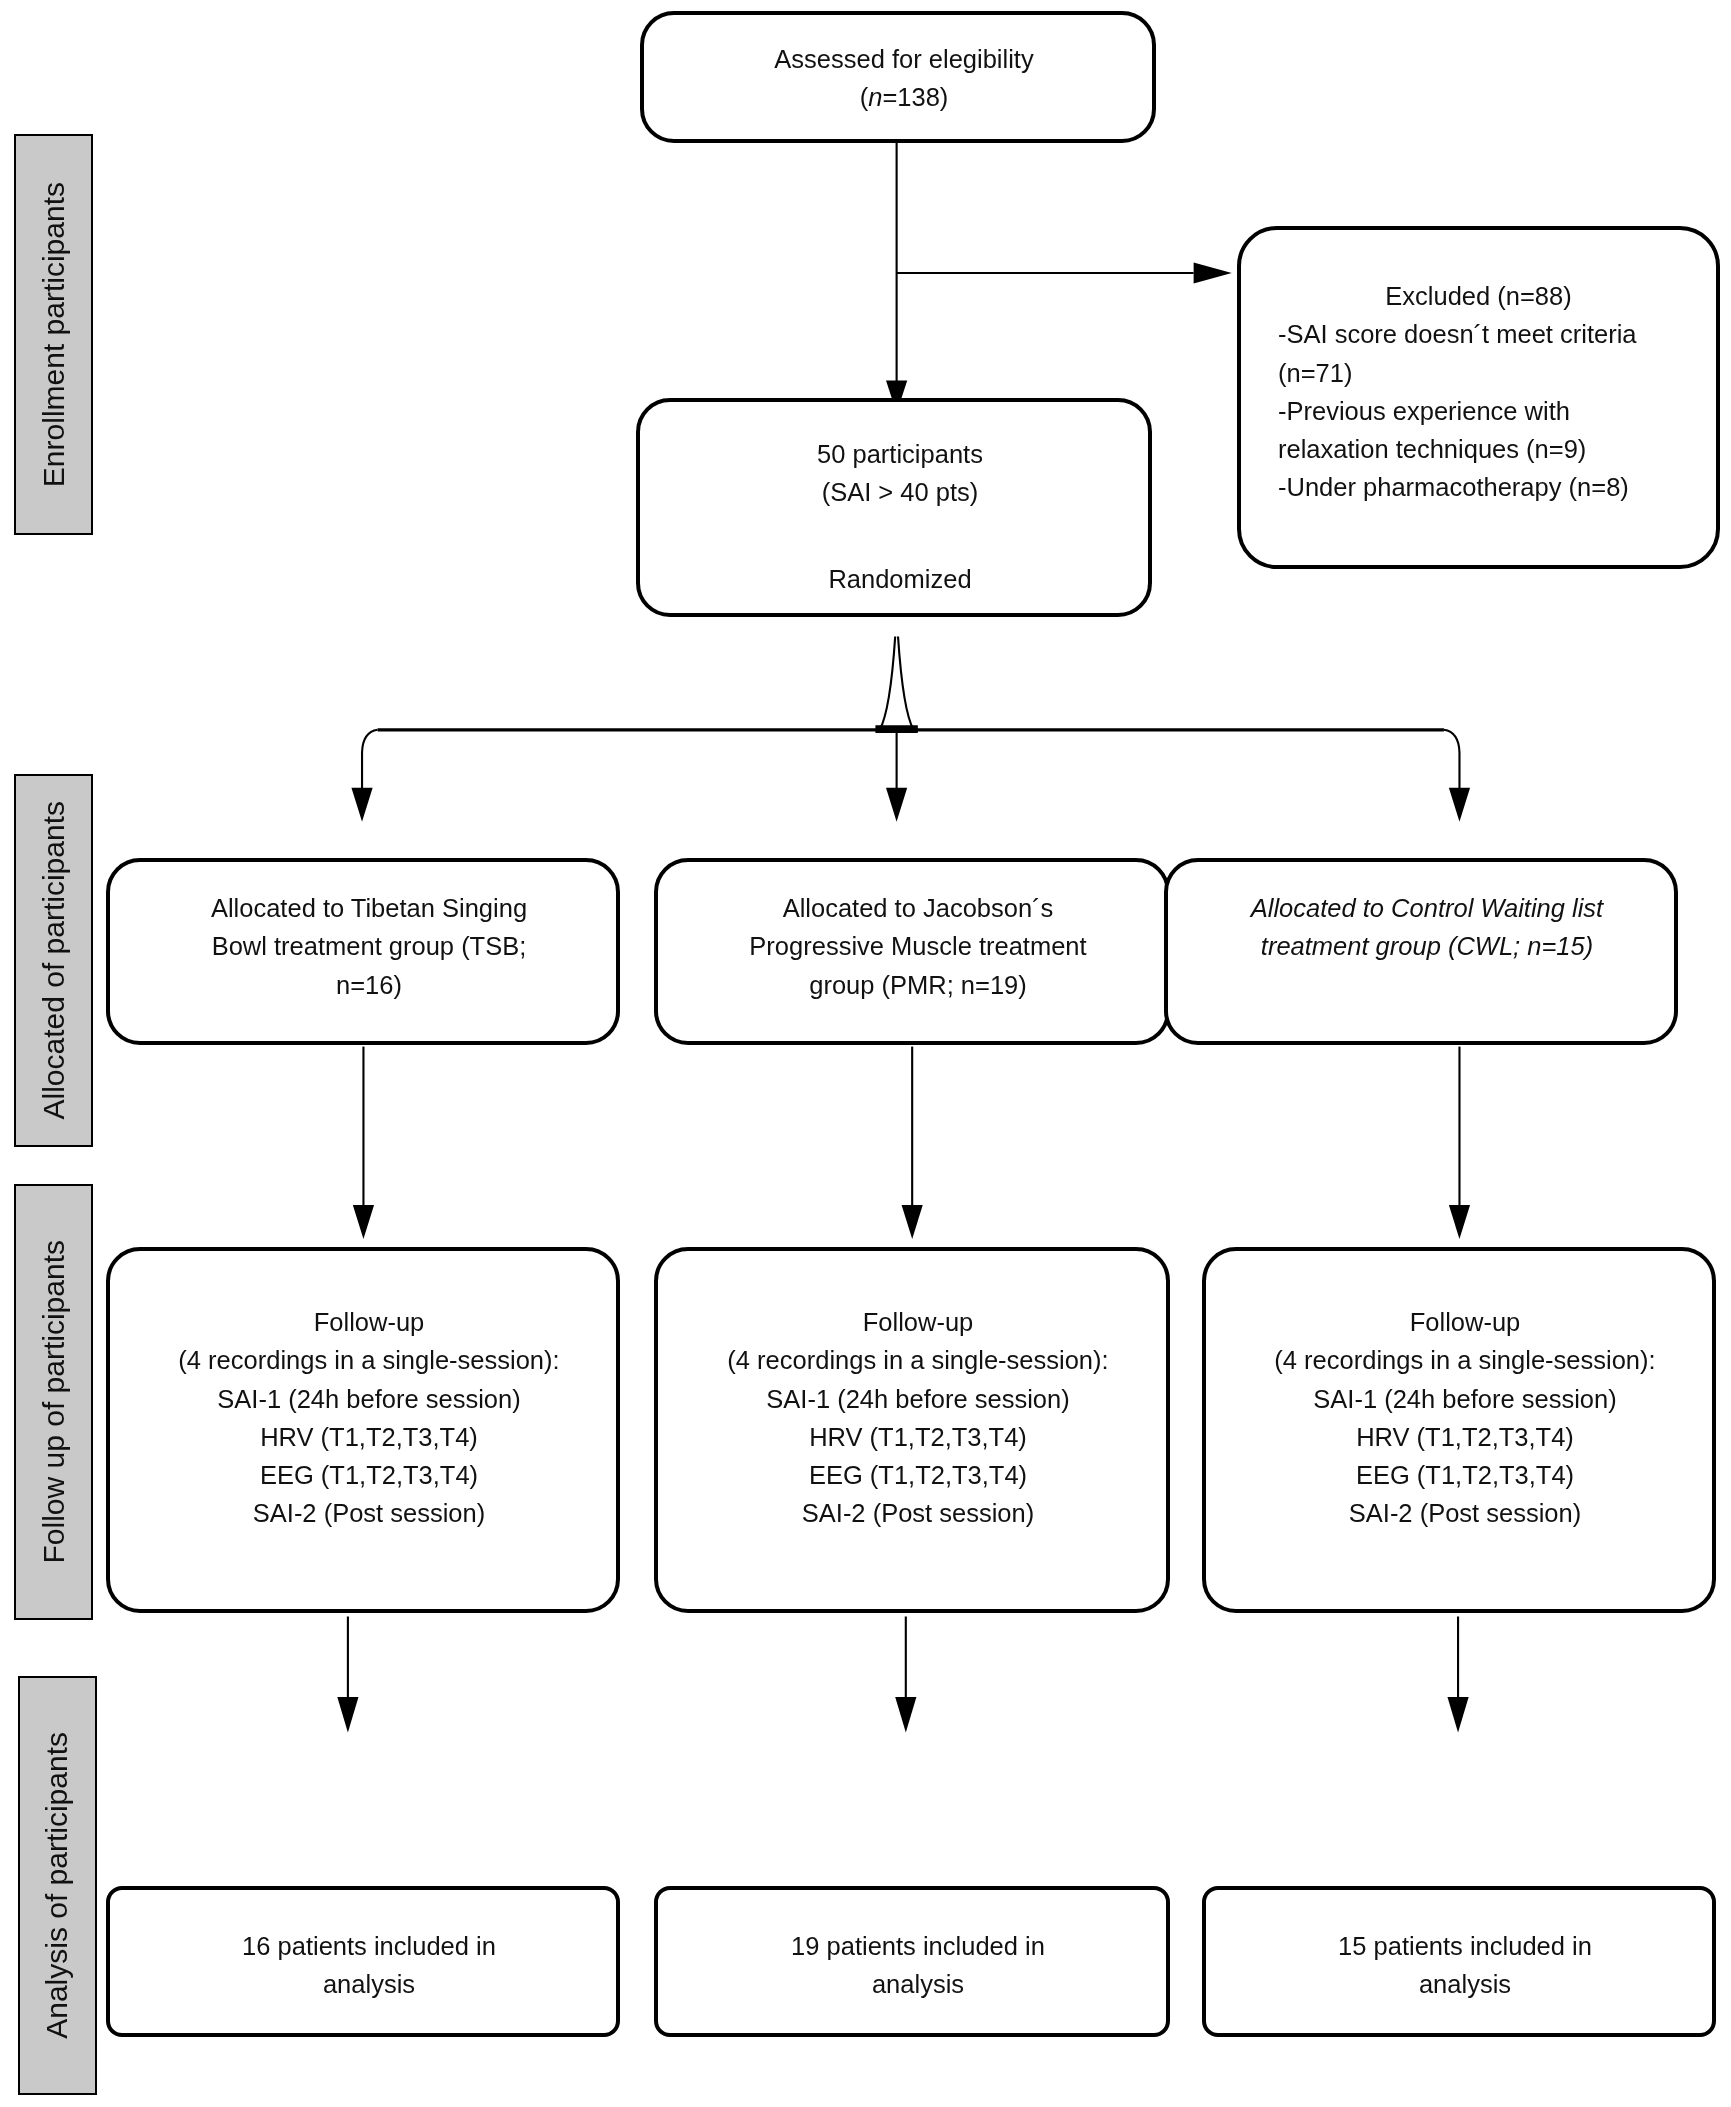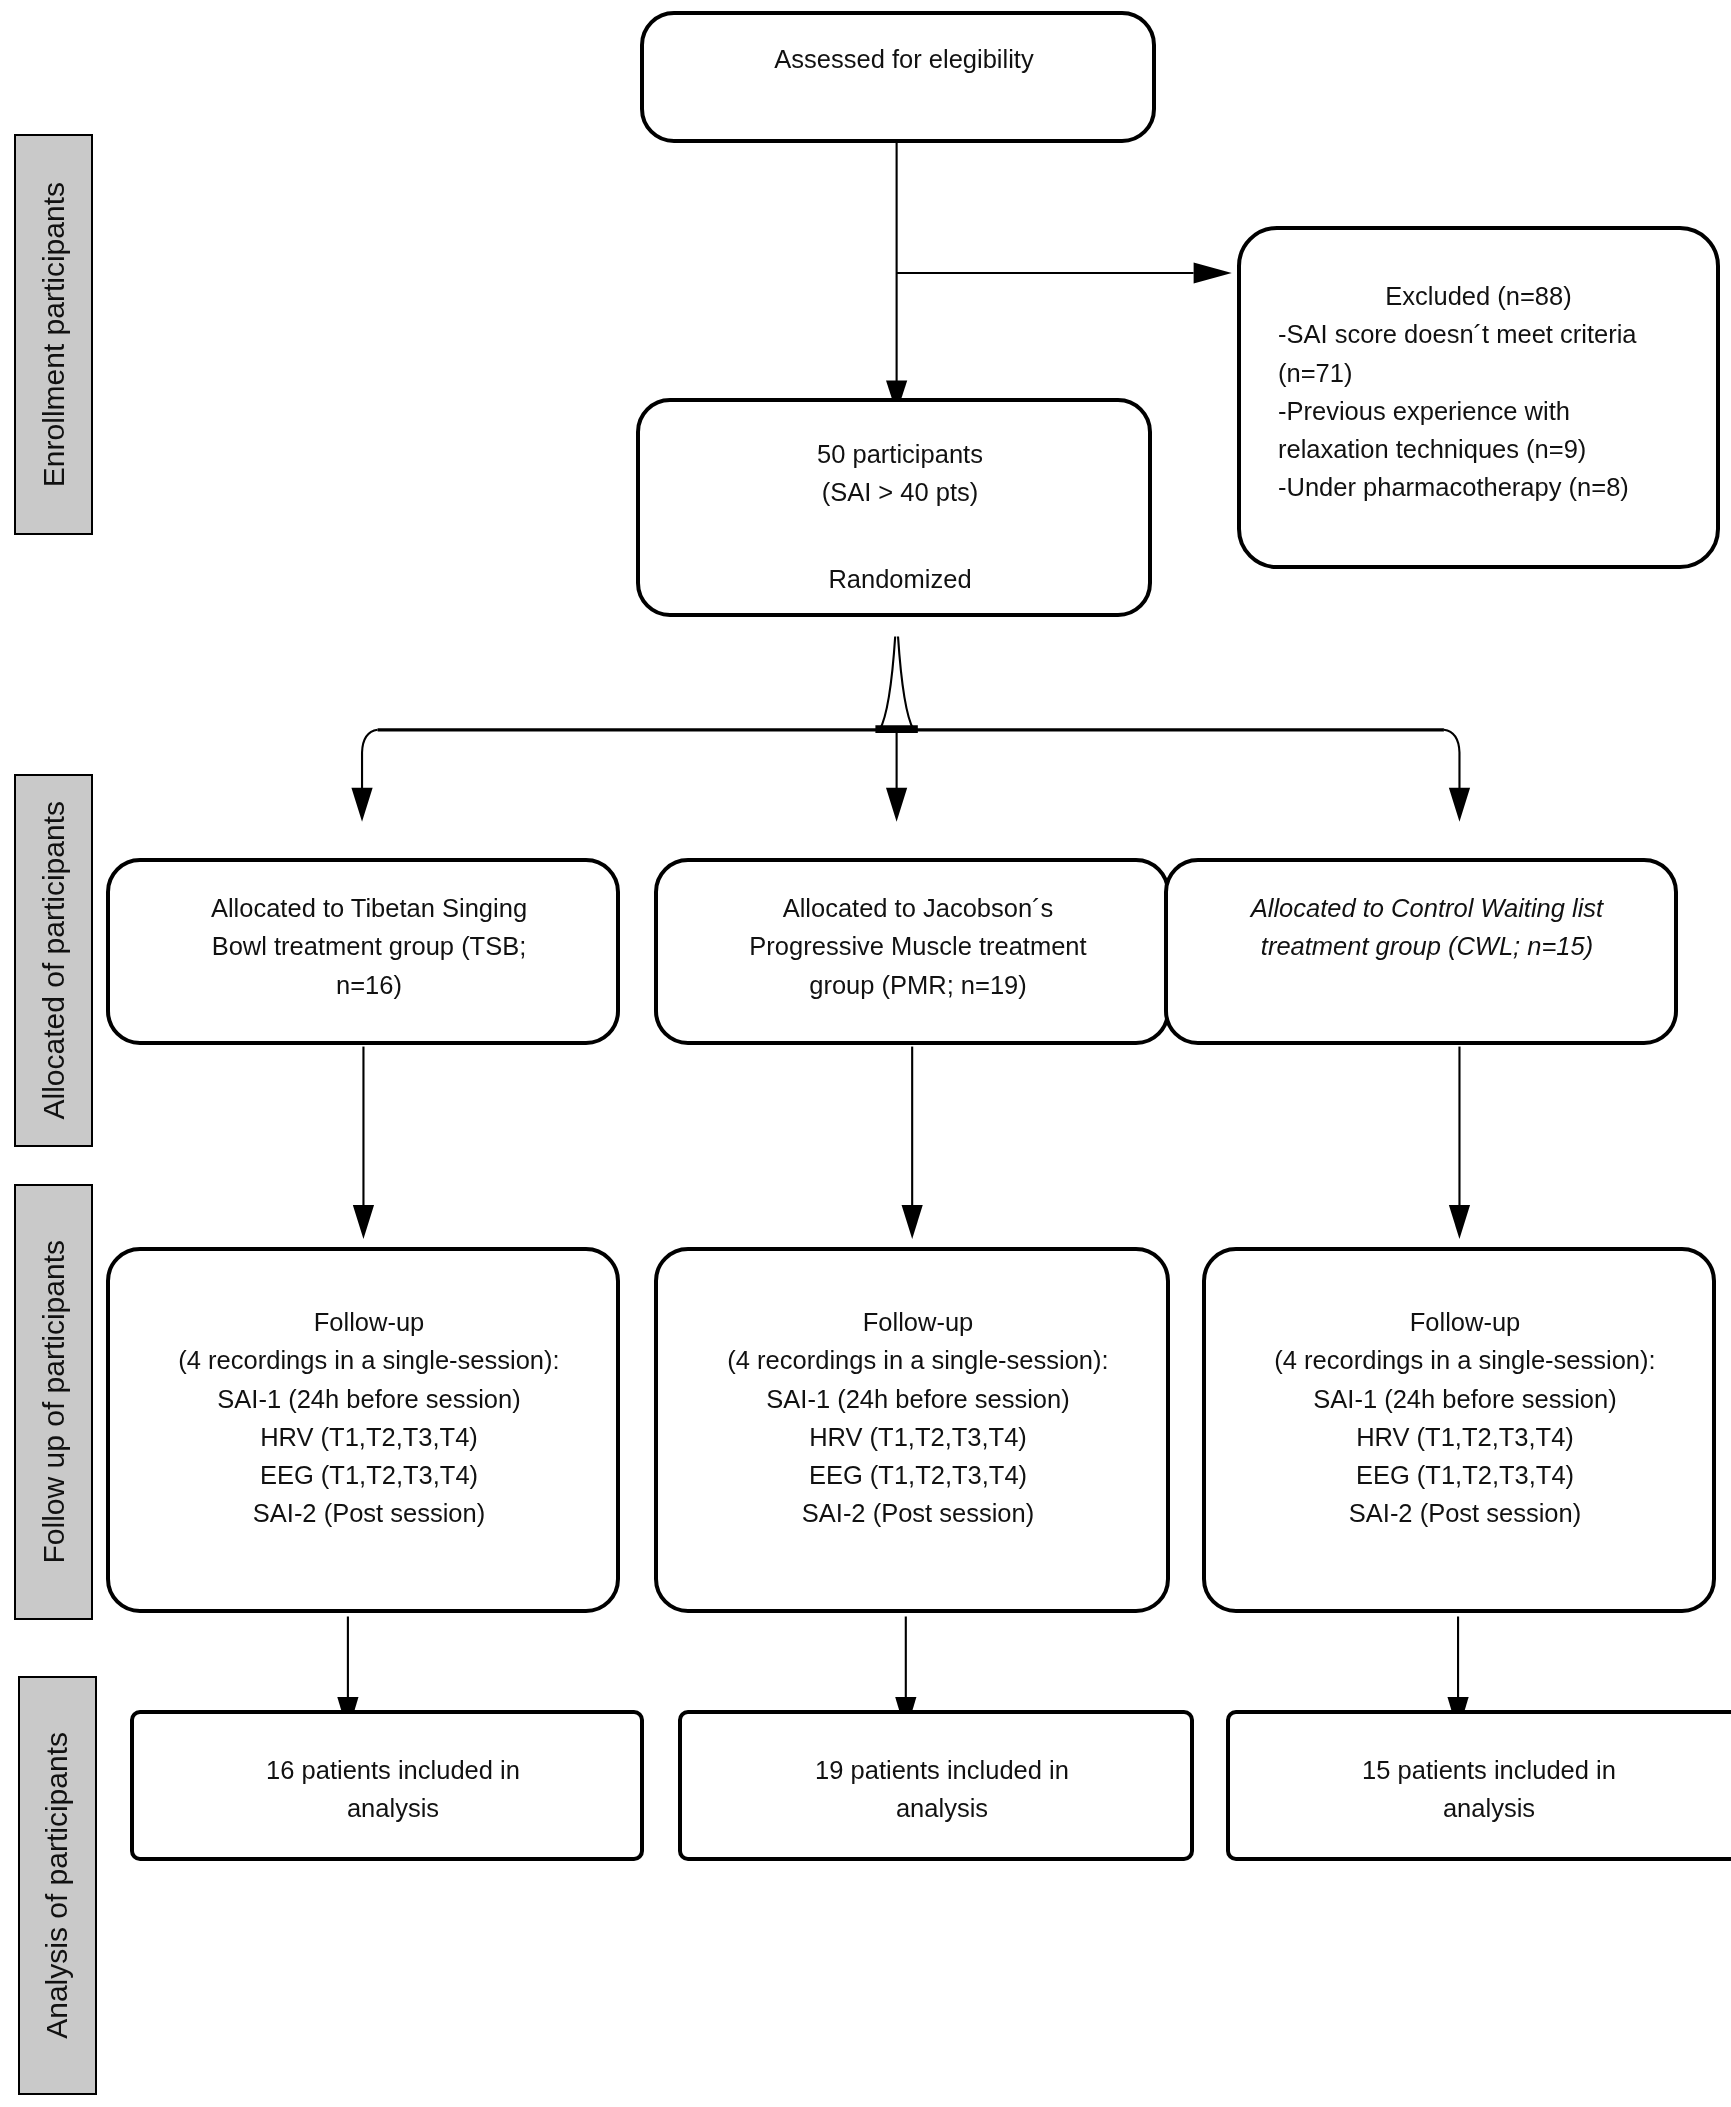--- a/index.html
+++ b/index.html
@@ -62,21 +62,21 @@
   .alloc-2 { left: 1164px; width: 514px; font-style: italic; }
   .alloc-0 .txt { max-width: 357px; }
   .alloc-1 .txt { max-width: 400px; }
   .alloc-2 .txt { max-width: 431px; }
   
   .fup { top: 1247px; height: 366px; padding-top: 52px; }
   .fup-0 { left: 106px;  width: 514px; }
   .fup-1 { left: 654px;  width: 516px; }
   .fup-2 { left: 1202px; width: 514px; }
   
-  .ana { top: 1710px; height: 151px; border-radius: 10px; padding-top: 37px; margin-left: 24px; }
+  .ana { top: 1886px; height: 151px; border-radius: 16px; padding-top: 37px; }
   .ana .txt { display: inline-block; max-width: 304px; }
   .ana-0 { left: 106px;  width: 514px; }
   .ana-1 { left: 654px;  width: 516px; }
   .ana-2 { left: 1202px; width: 514px; }
   
   .stage-0 { left: 14px; top: 134px;  width: 79px; height: 401px; }
   .stage-1 { left: 14px; top: 774px; width: 79px; height: 373px; }
   .stage-2 { left: 14px; top: 1184px; width: 79px; height: 436px; }
   .stage-3 { left: 17.7px; top: 1676px; width: 79px; height: 419px; }
 </style>
@@ -133,20 +133,21 @@
   </div>
   <div class="stage stage-2">
     <span>Follow up of participants</span>
   </div>
   <div class="stage stage-3">
     <span>Analysis of participants</span>
   </div>
 
   <div class="node assessed">
     <p>Assessed for elegibility</p>
+    <p class="nline"><span>(</span><span class="it">n</span><span>=138)</span></p>
   </div>
 
   <div class="node excluded">
     <p class="title">Excluded (n=88)</p>
     <p class="reason">-SAI score doesn´t meet criteria (n=71)</p>
     <p class="reason">-Previous experience with relaxation techniques (n=9)</p>
     <p class="reason">-Under pharmacotherapy (n=8)</p>
   </div>
 
   <div class="node randomized">

